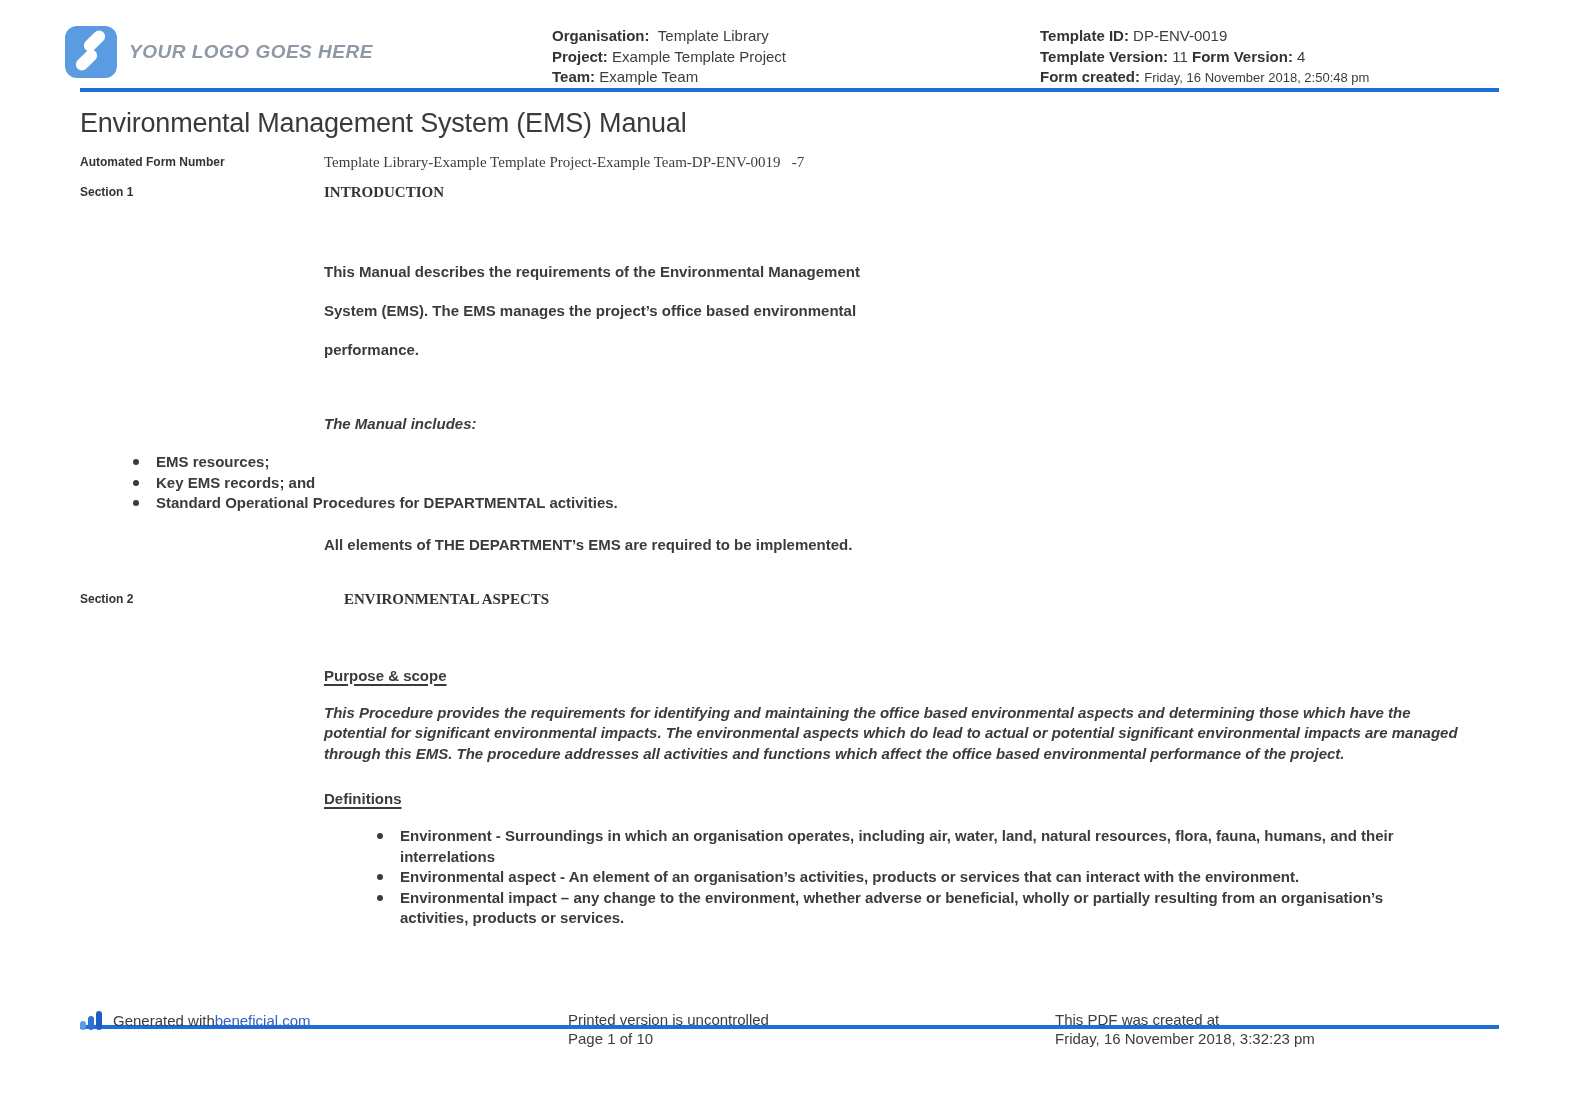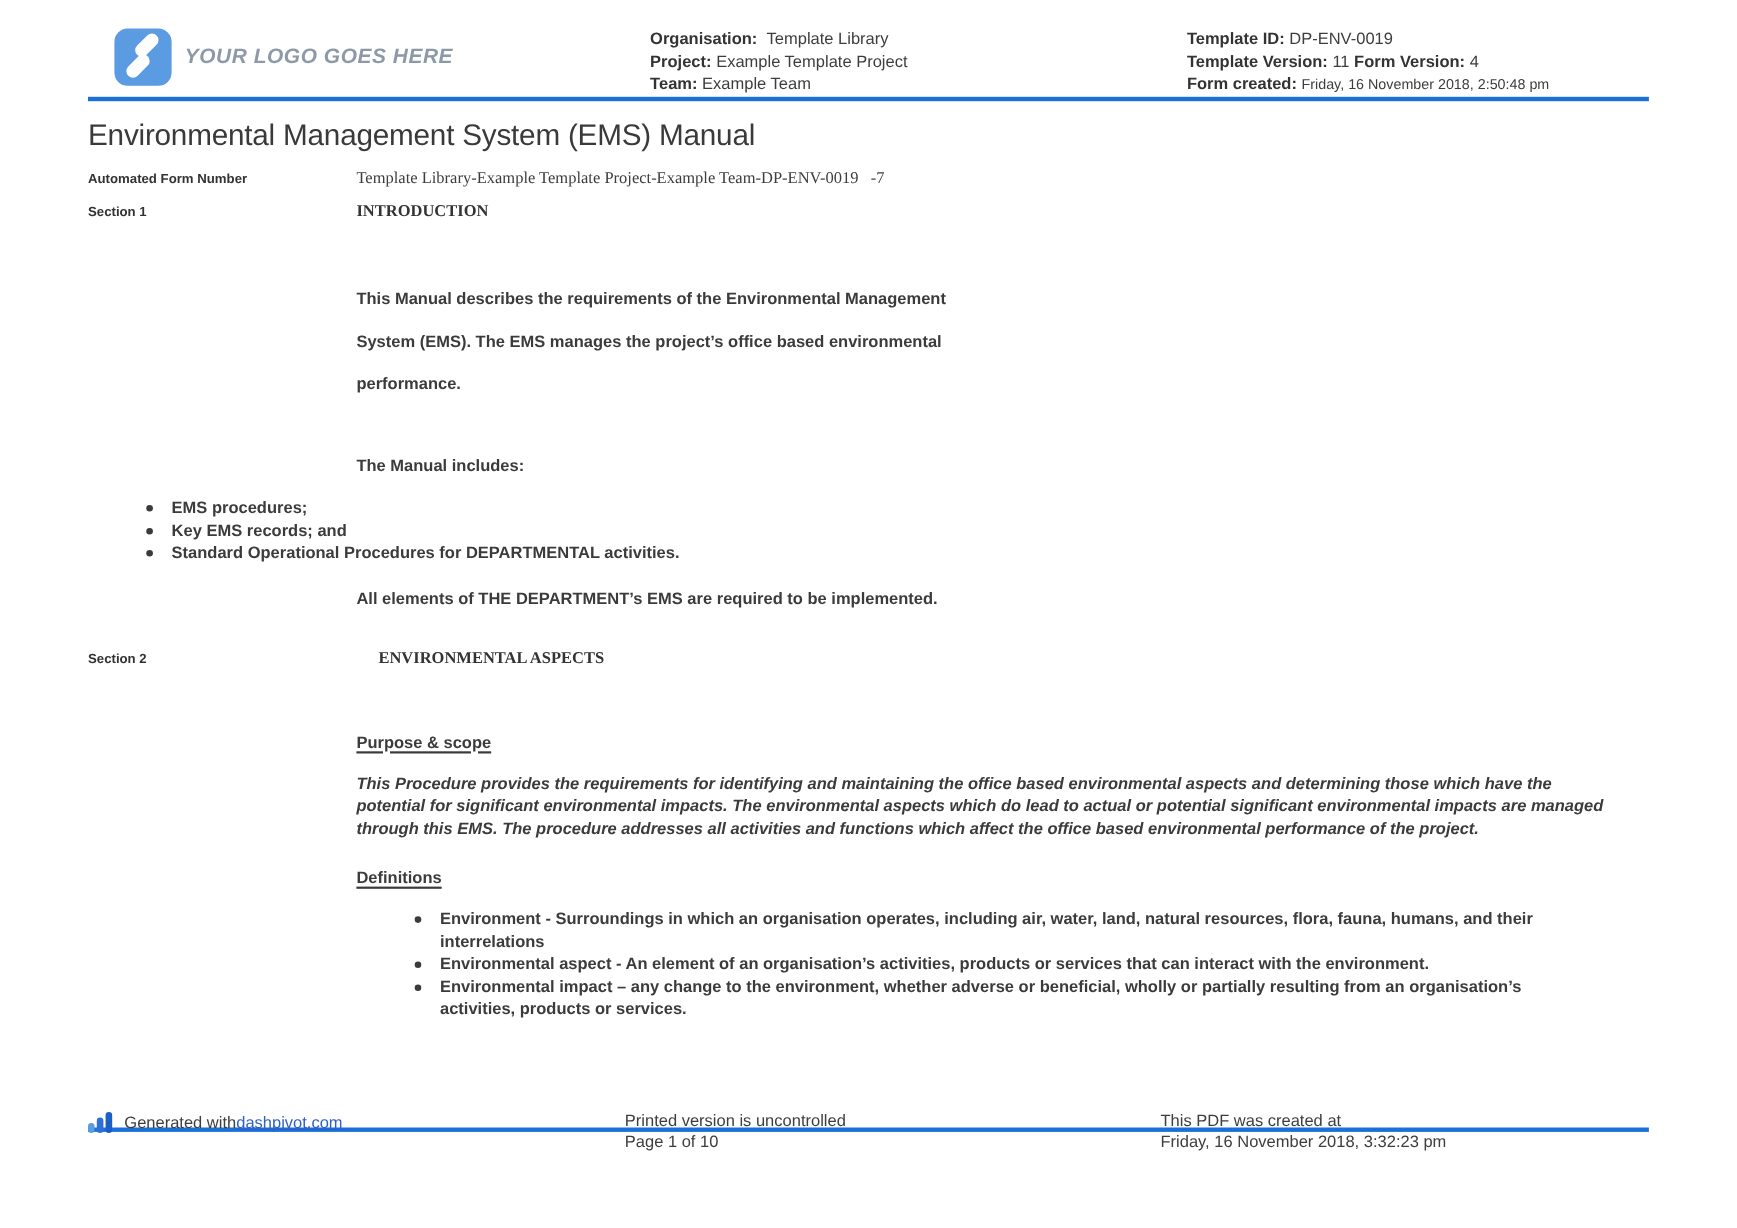--- a/index.html
+++ b/index.html
@@ -1,21 +1,21 @@
 <!DOCTYPE html>
 <html><head>
 <meta charset="utf-8">
 <style>
   * { margin:0; padding:0; box-sizing:border-box; }
   html,body { width:1579px; height:1116px; background:#ffffff; overflow:hidden;
               font-family:"Liberation Sans", sans-serif; color:#3d3d3d; }
   .page { position:relative; width:1579px; height:1116px; background:#fff; }
 
   
-  .header { display:flex; padding:26px 80px 0 104px; align-items:flex-start; }
+  .header { display:flex; padding:26px 80px 0 65px; align-items:flex-start; }
   .header-col1 { width:487px; display:flex; align-items:center; }
   .header-col2 { width:488px; }
   .header-col3 { flex:1; }
 
   .logo-icon { width:52px; height:52px; background:#5b9be2; border-radius:12px;
                position:relative; flex-shrink:0; }
   .logo-pill { position:absolute; width:25px; height:12px; background:#fff;
                border-radius:7px; transform:rotate(-45deg); }
   .logo-pill.p1 { top:9px; left:17px; }
   .logo-pill.p2 { top:28px; left:9px; }
@@ -45,21 +45,21 @@
   .auto-value { font-weight:400; color:#3d3d3d; }
 
   .section-row { margin-top:10px; }
   .section-title { font-weight:700; color:#333; }
 
   .indented { margin-left:244px; }
 
   .intro-para { margin-top:50px; max-width:565px; font-size:15px; font-weight:700;
                 color:#3b3b3b; line-height:39px; }
   .includes-head { margin-top:45px; font-size:15px; font-weight:700; color:#3b3b3b;
-                   line-height:20px; }
+                   line-height:20px;font-style:italic; }
 
   .bullet-list { margin-top:18px; margin-left:53px; }
   .bullet-item { display:flex; align-items:flex-start; font-size:15px; font-weight:700;
                  color:#3b3b3b; line-height:20.5px; }
   .bullet-dot { width:6px; height:6px; border-radius:50%; background:#3b3b3b;
                 margin:7px 17px 0 0; flex-shrink:0; }
   .bullet-text { max-width:1040px; }
 
   .all-elements { margin-top:21px; font-size:15px; font-weight:700; color:#3b3b3b;
                   line-height:20px; }
@@ -144,21 +144,21 @@
       <div class="row-content section-title">INTRODUCTION</div>
     </div>
 
     <div class="indented intro-para">This Manual describes the requirements of the Environmental Management System (EMS). The EMS manages the project’s office based environmental performance.</div>
 
     <div class="indented includes-head">The Manual includes:</div>
 
     <div class="indented bullet-list">
       <div class="bullet-item">
         <span class="bullet-dot"></span>
-        <span class="bullet-text">EMS procedures;</span>
+        <span class="bullet-text">EMS resources;</span>
       </div>
       <div class="bullet-item">
         <span class="bullet-dot"></span>
         <span class="bullet-text">Key EMS records; and</span>
       </div>
       <div class="bullet-item">
         <span class="bullet-dot"></span>
         <span class="bullet-text">Standard Operational Procedures for DEPARTMENTAL activities.</span>
       </div>
     </div>
@@ -198,21 +198,21 @@
   <div class="rule rule-bottom"></div>
 
   <div class="footer">
     <div class="footer-col1">
       <span class="bars-icon">
         <span class="bar bar1"></span>
         <span class="bar bar2"></span>
         <span class="bar bar3"></span>
       </span>
       <span class="footer-text">Generated with </span>
-      <a class="footer-text footer-link" href="#">dashpivot.com</a>
+      <a class="footer-text footer-link" href="#">beneficial.com</a>
     </div>
     <div class="footer-col2">
       <div class="footer-text">Printed version is uncontrolled</div>
       <div class="footer-text">Page 1 of 10</div>
     </div>
     <div class="footer-col3">
       <div class="footer-text">This PDF was created at</div>
       <div class="footer-text">Friday, 16 November 2018, 3:32:23 pm</div>
     </div>
   </div>

